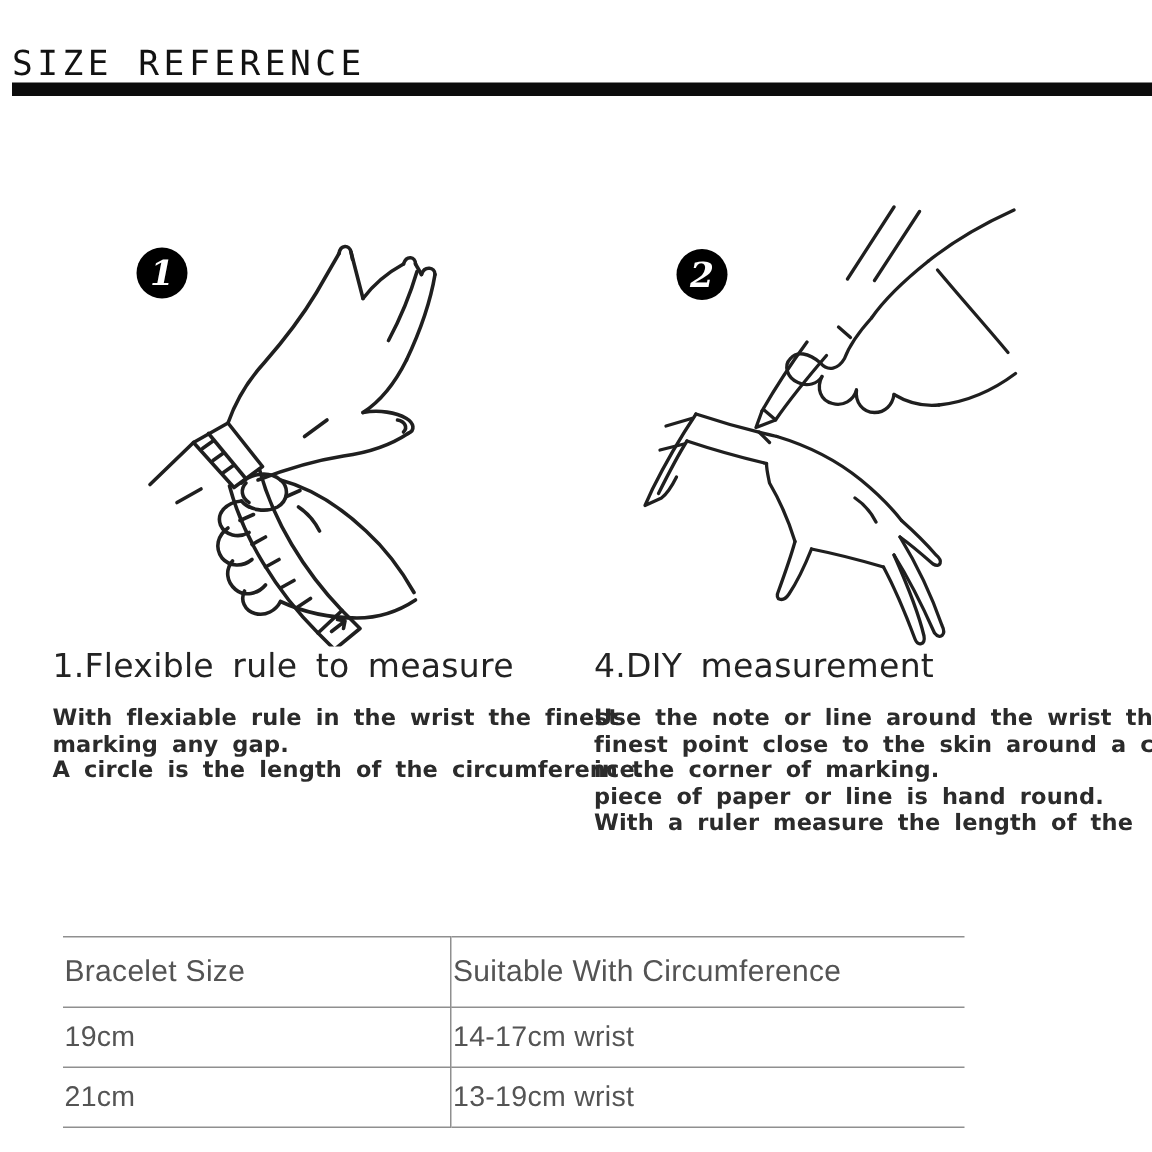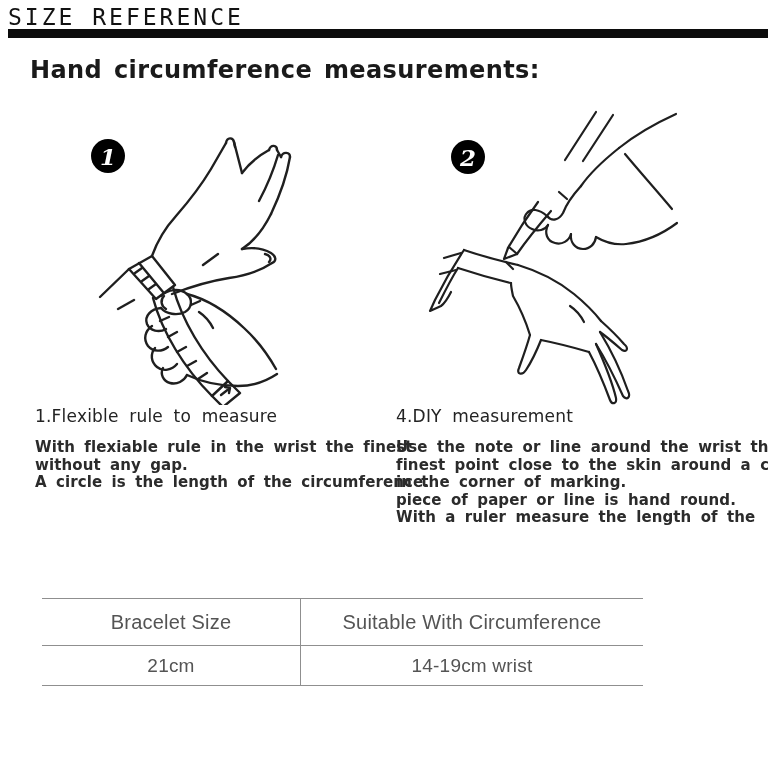--- a/index.html
+++ b/index.html
@@ -10,21 +10,21 @@
     --header-bar:#0c0c0c;
     --badge-bg:#000000;
     --badge-text:#ffffff;
     --line-art:#1f1f1f;
   }
   html,body{margin:0;padding:0;}
   body{
     width:768px;height:768px;background:#ffffff;position:relative;overflow:hidden;
     font-family:"DejaVu Sans", sans-serif;
   }
-  .page{position:absolute;inset:0;}
+  .page{position:absolute;inset:0;margin-top:26px;}
   .hdr-title{
     position:absolute;left:8px;top:4px;
     font-family:"DejaVu Sans Mono", monospace;
     font-size:23px;font-weight:500;letter-spacing:3px;color:#121212;white-space:nowrap;
   }
   .hdr-bar{position:absolute;left:8px;top:29px;width:760px;height:9px;background:var(--header-bar);}
   .main-heading{
     position:absolute;left:30px;top:56px;margin:0;
     font-size:24px;font-weight:700;letter-spacing:.4px;word-spacing:3px;color:var(--heading-text);white-space:nowrap;
   }
@@ -40,30 +40,30 @@
   .illu{position:absolute;}
   .illu-1{left:60px;top:125px;width:320px;height:280px;}
   .illu-2{left:420px;top:110px;width:320px;height:300px;}
   .illu path{fill:none;stroke:var(--line-art);stroke-linecap:round;stroke-linejoin:round;}
   .illu-1 path{stroke-width:2.4;}
   .illu-2 path{stroke-width:2.2;}
   .step-text{position:absolute;top:406px;}
   .step-text-1{left:35px;width:350px;}
   .step-text-2{left:396px;width:362px;}
   .step-text h2{
-    margin:0 0 13px 0;font-size:17px;font-weight:400;letter-spacing:.2px;word-spacing:5px;
+    margin:0 0 13px 0;font-size:22px;font-weight:400;letter-spacing:.2px;word-spacing:5px;
     color:#232323;white-space:nowrap;
   }
   .body-line{
     font-size:15px;font-weight:600;line-height:17.5px;letter-spacing:.1px;word-spacing:4px;
     color:var(--body-text);white-space:nowrap;
   }
   .size-table{
     position:absolute;left:42px;top:598px;width:601px;
-    border-collapse:collapse;table-layout:fixed;text-align:center;
+    border-collapse:collapse;table-layout:fixed;text-align:left;
     font-family:"Liberation Sans", sans-serif;color:var(--table-text);
     border-top:1px solid var(--table-line);border-bottom:1px solid var(--table-line);
   }
   .size-table th{
     font-weight:400;font-size:20px;height:44px;letter-spacing:.2px;
     border-bottom:1px solid var(--table-line);
   }
   .size-table td{
     font-weight:400;font-size:19px;height:37px;letter-spacing:.2px;
   }
@@ -71,21 +71,20 @@
   .size-table tbody tr:not(:last-child) td{border-bottom:1px solid var(--table-line);}
 </style>
 </head>
 <body>
 
 <div class="page">
 
   <div class="hdr-title">SIZE REFERENCE</div>
   <div class="hdr-bar"></div>
 
-  <h1 class="main-heading">Hand circumference measurements:</h1>
 
   <div class="badge badge-1">
     <span>1</span>
   </div>
   <div class="badge badge-2">
     <span>2</span>
   </div>
 
   <svg class="illu illu-1" viewBox="0 0 320 280" aria-hidden="true">
     <g>
@@ -174,21 +173,21 @@
       <path d="M 169,242 C 152,237 136,233 121,230"></path>
       <path d="M 121,230 C 117,240 112,251 106,260 C 102,266 96,264 99,258 C 103,247 107,236 110,225"></path>
       <path d="M 110,225 C 106,212 100,198 93,186 C 92,181 91,177 91,173"></path>
       <path d="M 150,196 C 156,200 161,206 164,212"></path>
     </g>
   </svg>
 
   <div class="step-text step-text-1">
     <h2>1.Flexible rule to measure</h2>
     <div class="body-line">With flexiable rule in the wrist the finest</div>
-    <div class="body-line">without any gap.</div>
+    <div class="body-line">marking any gap.</div>
     <div class="body-line">A circle is the length of the circumference.</div>
   </div>
 
   <div class="step-text step-text-2">
     <h2>4.DIY measurement</h2>
     <div class="body-line">Use the note or line around the wrist the</div>
     <div class="body-line">finest point close to the skin around a circle,</div>
     <div class="body-line">in the corner of marking.</div>
     <div class="body-line">piece of paper or line is hand round.</div>
     <div class="body-line">With a ruler measure the length of the</div>
@@ -196,19 +195,23 @@
 
   <table class="size-table">
     <thead>
       <tr>
         <th class="col-a">Bracelet Size</th>
         <th class="col-b">Suitable With Circumference</th>
       </tr>
     </thead>
     <tbody>
       <tr>
+        <td class="col-a">19cm</td>
+        <td class="col-b">14-17cm wrist</td>
+      </tr>
+      <tr>
         <td class="col-a">21cm</td>
-        <td class="col-b">14-19cm wrist</td>
+        <td class="col-b">13-19cm wrist</td>
       </tr>
     </tbody>
   </table>
 
 </div>
 
 </body></html>

